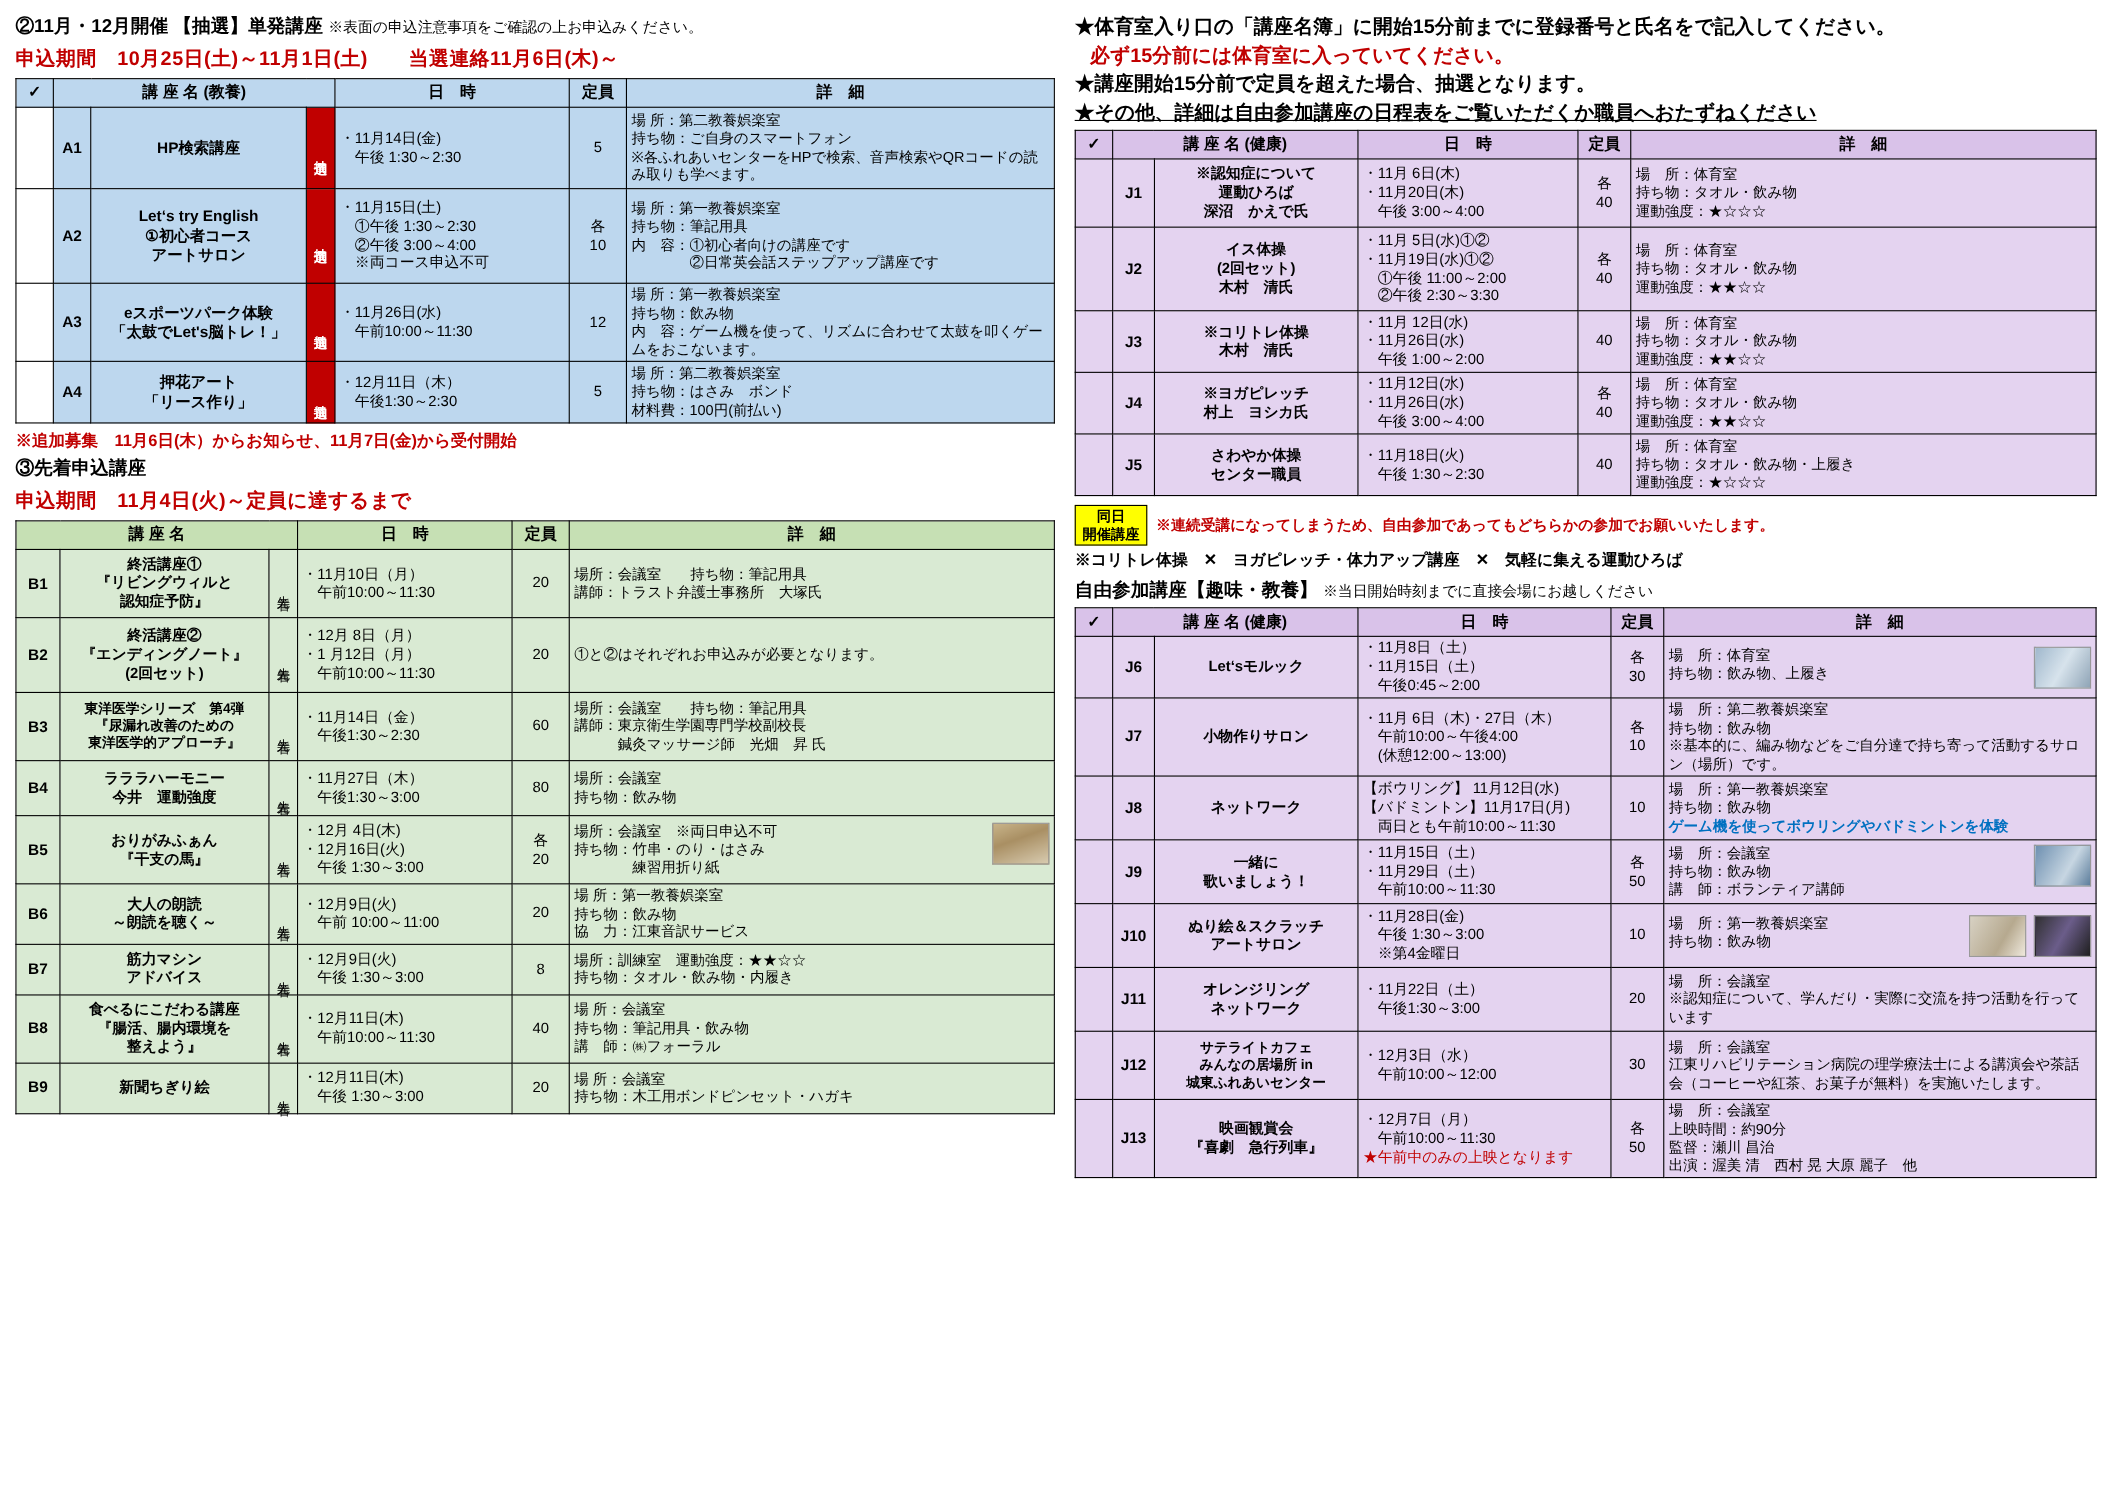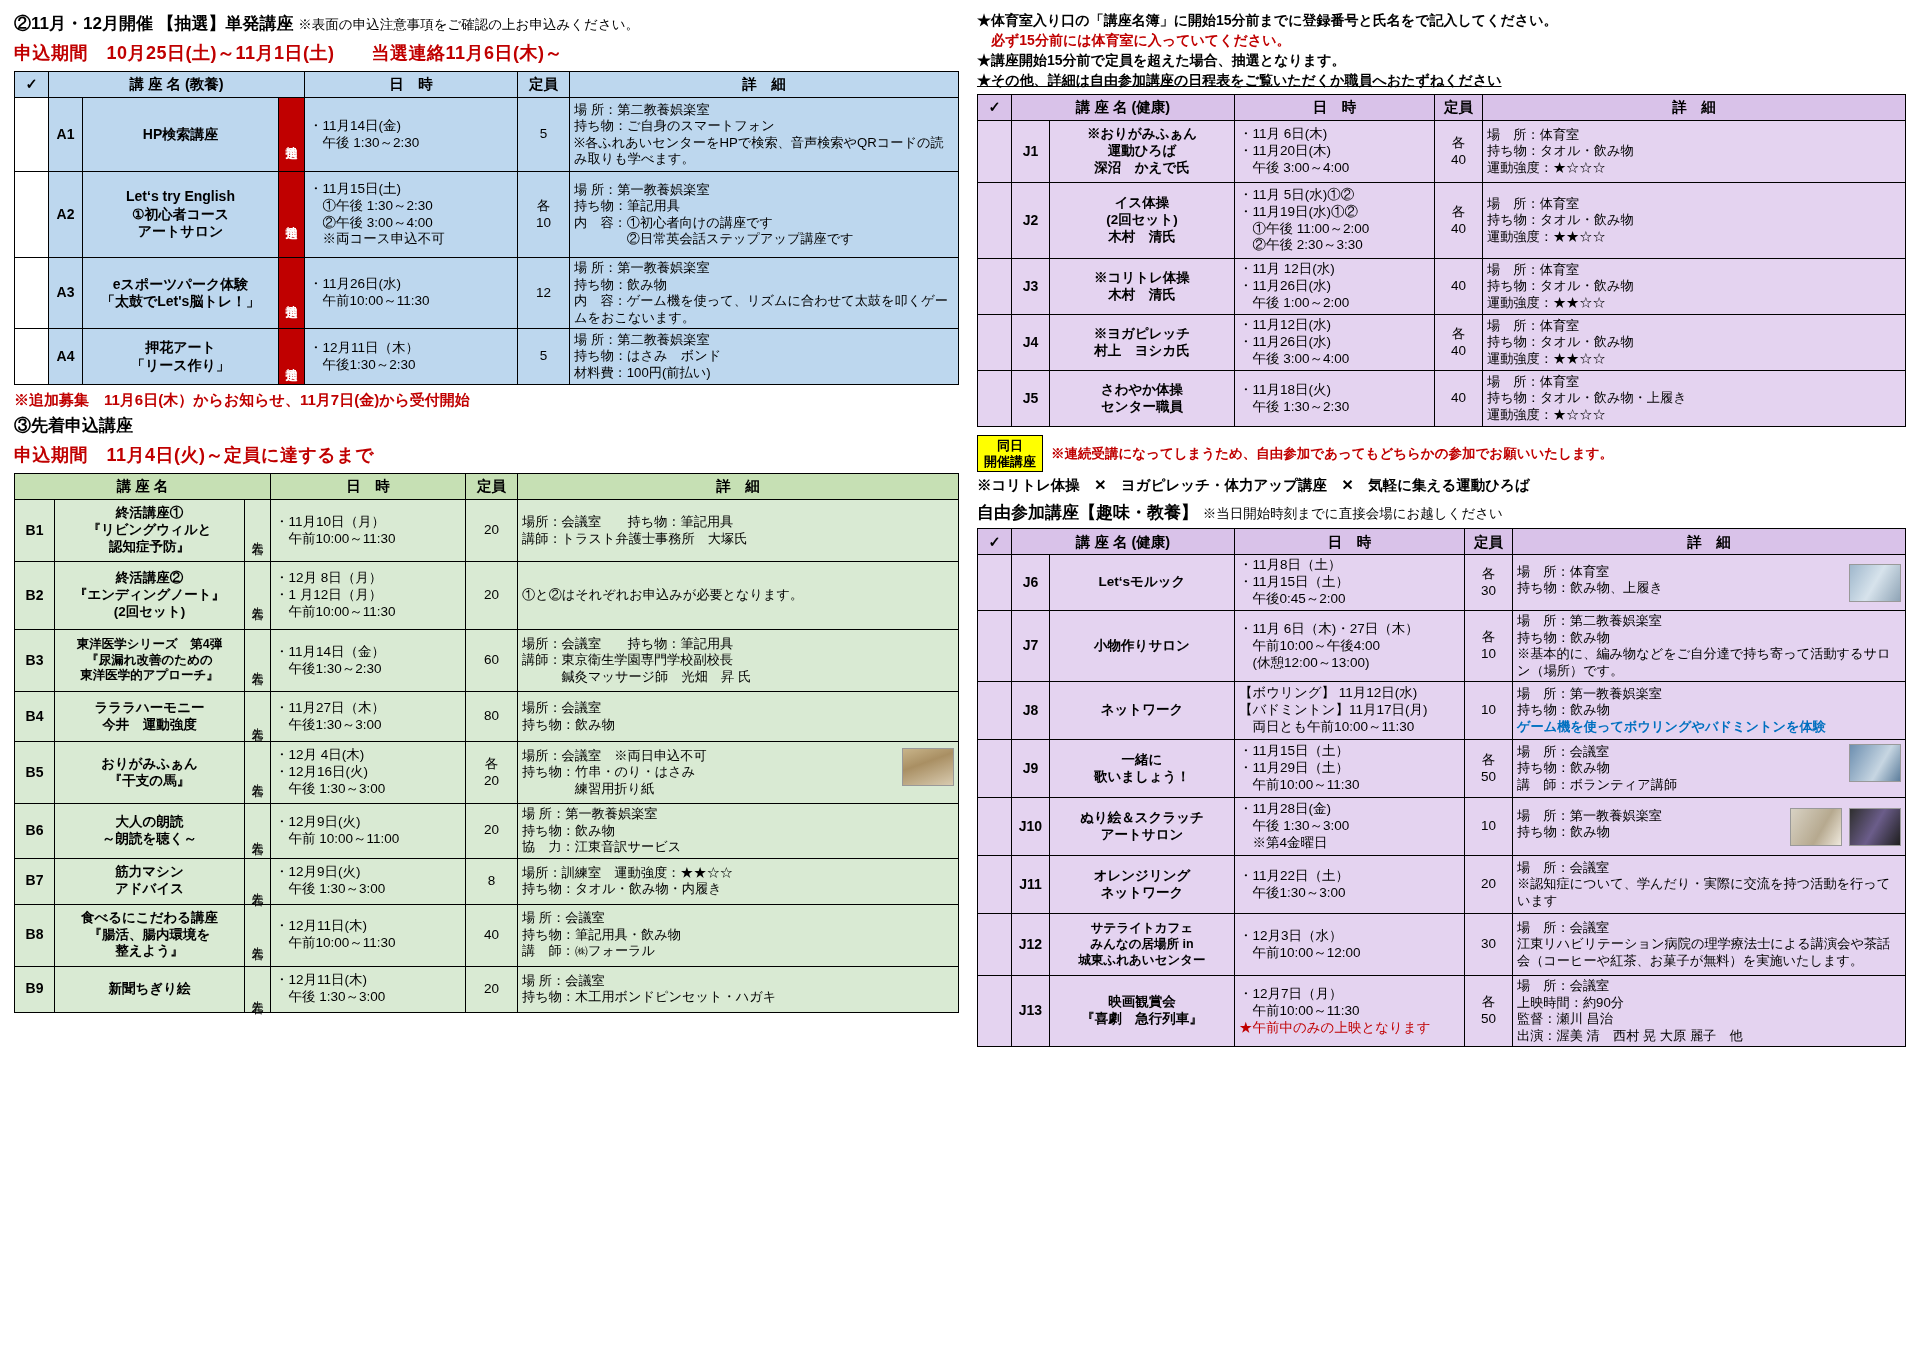--- a/index.html
+++ b/index.html
@@ -48,21 +48,21 @@
   
   .t-p th { background:#d9c2e9; font-weight:bold; font-size:14.5px; height:26px; }
   .t-p td { background:#e4d3f0; }
   .t-p .chk { width:34px; }
   .t-p .cno { width:38px; text-align:center; font-weight:bold; font-size:14px; }
   .t-p .cname { width:200px; text-align:center; font-weight:bold; font-size:13.5px; }
   .t-p .cdate { width:205px; font-size:13.5px; }
   .t-p .ccap { width:48px; text-align:center; font-size:13.5px; }
   .t-p .cdet { font-size:13.2px; }
 
-  .note-star { font-size:14px; font-weight:bold; margin:2px 0; }
+  .note-star { font-size:18px; font-weight:bold; margin:2px 0; }
 
   .banner { display:flex; align-items:center; gap:8px; margin:8px 0 4px 0; }
   .banner .tag { background:#ffff00; border:1px solid #000; font-weight:bold; font-size:13px; text-align:center; padding:2px 6px; line-height:1.2;}
   .banner .txt { color:#c00000; font-weight:bold; font-size:13.5px; }
   .sameday { font-weight:bold; font-size:14.5px; margin:2px 0 6px 0; }
 
   .blue { color:#0070c0; font-weight:bold; }
   .red { color:#c00000; }
   .u { text-decoration:underline; }
 
@@ -328,21 +328,21 @@
           <th colspan="2">講 座 名 (健康)</th>
           <th>日　時</th>
           <th>定員</th>
           <th>詳　細</th>
         </tr>
       </thead>
       <tbody>
         <tr style="height:62px">
           <td class="chk"></td>
           <td class="cno" style="white-space:pre-line">J1</td>
-          <td class="cname" style="white-space:pre-line">※おりがみふぁん
+          <td class="cname" style="white-space:pre-line">※認知症について
 運動ひろば
 深沼　かえで氏</td>
           <td class="cdate" style="white-space:pre-line">・11月 6日(木)
 ・11月20日(木)
 　午後 3:00～4:00</td>
           <td class="ccap" style="white-space:pre-line">各
 40</td>
           <td class="cdet" style="white-space:pre-line">場　所：体育室
 持ち物：タオル・飲み物
 運動強度：★☆☆☆</td>

